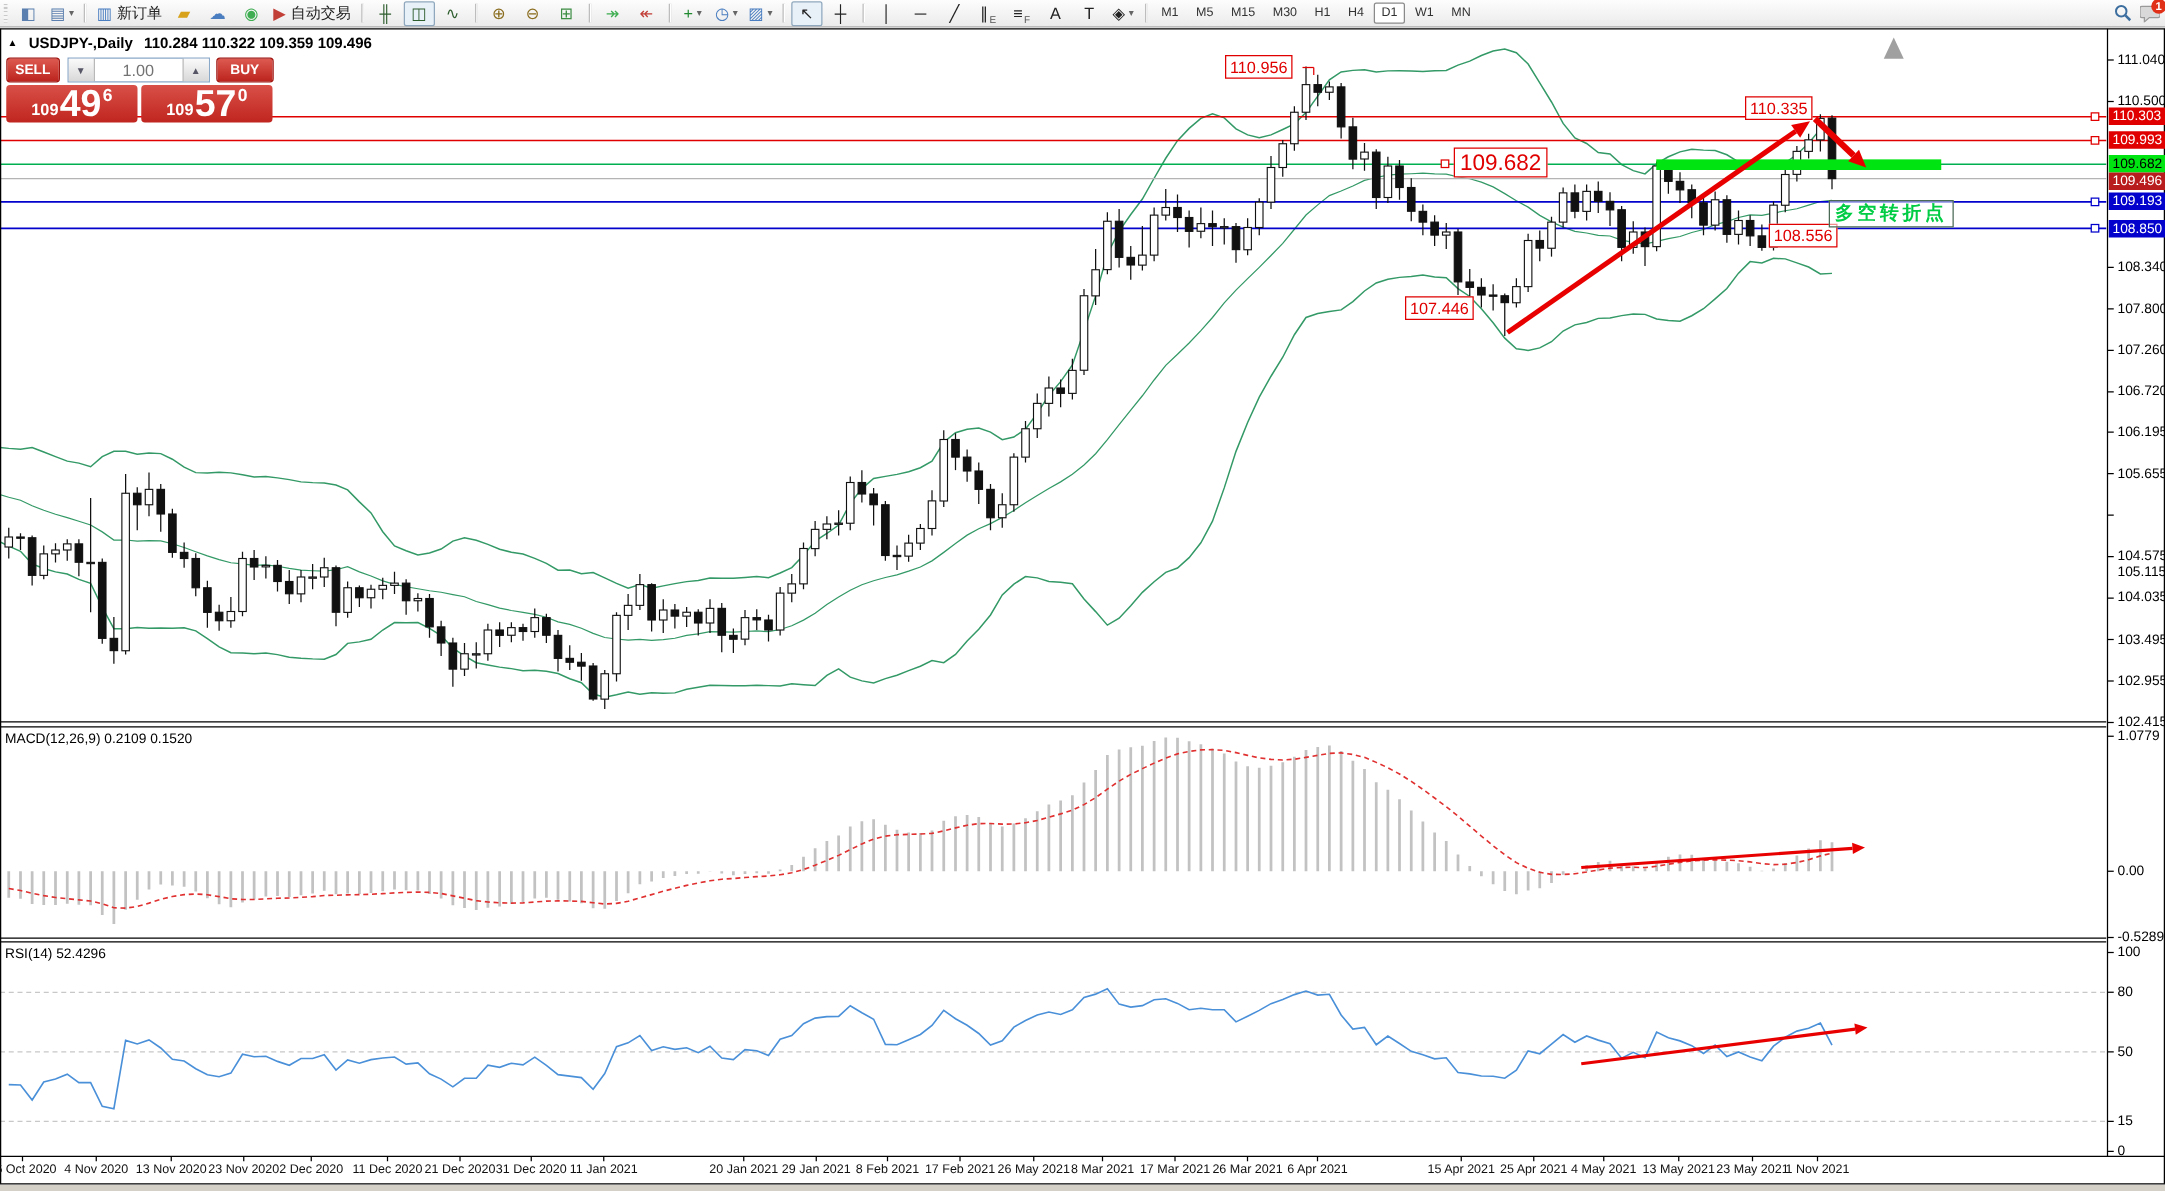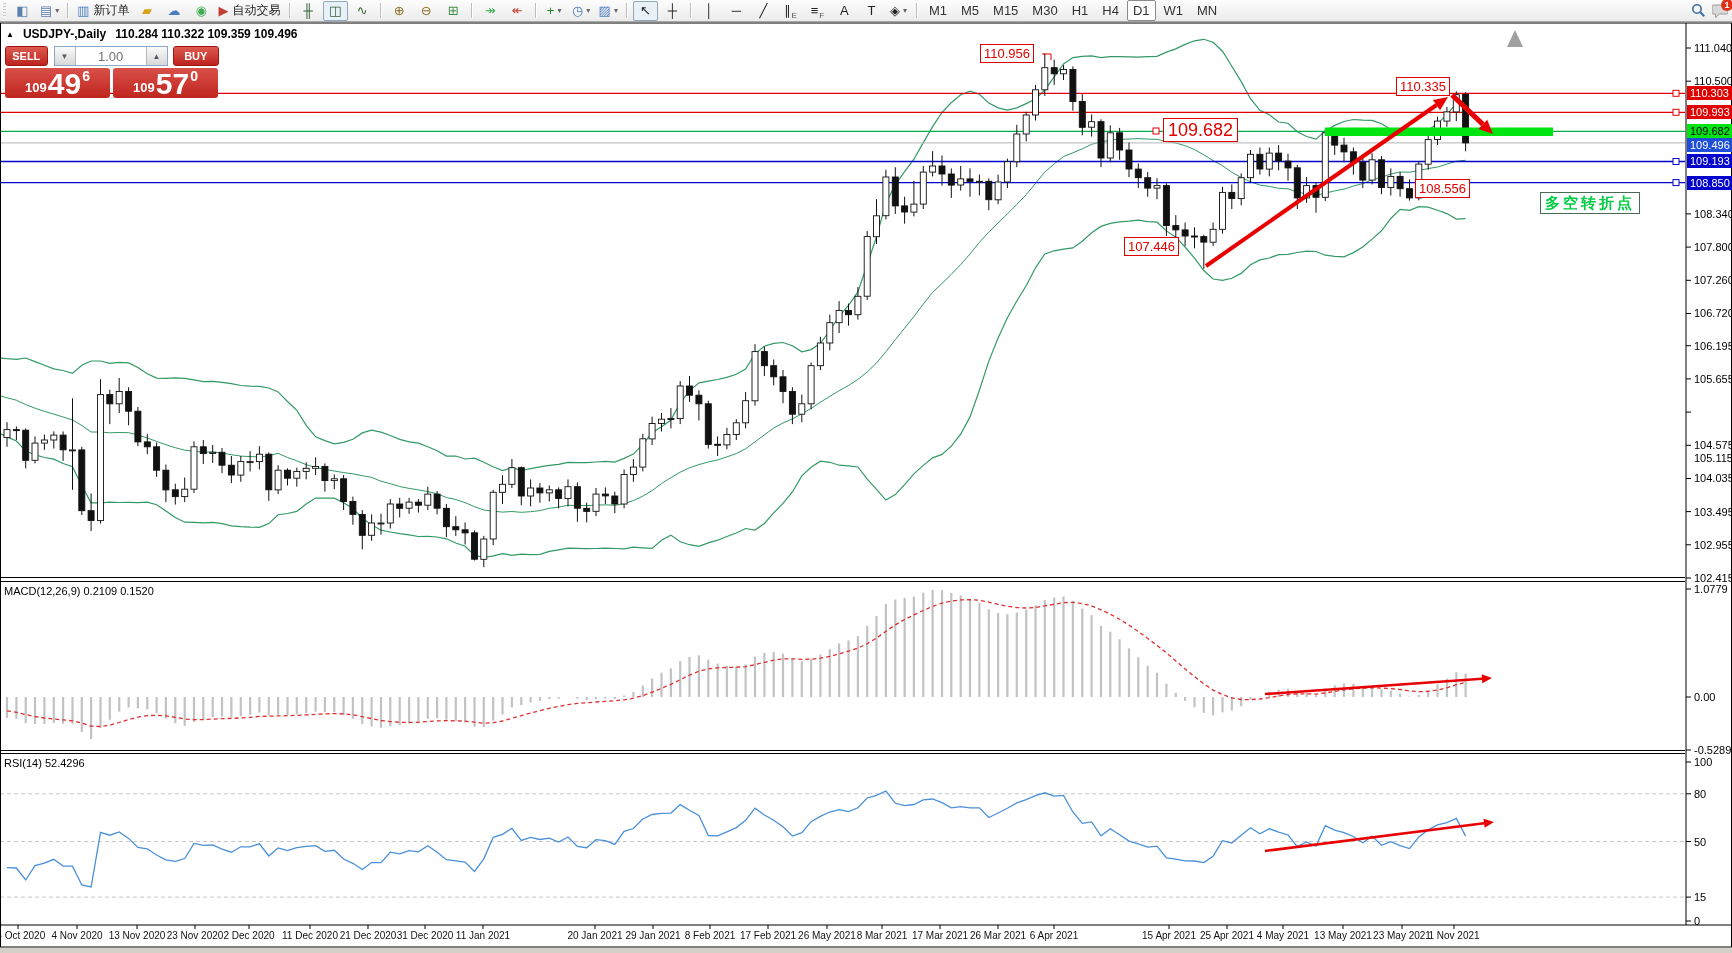--- a/index.html
+++ b/index.html
@@ -11,31 +11,31 @@
     display:flex;align-items:center;font-size:12px;z-index:6;}
   .titem{height:18px;min-width:19px;padding:0 2px;margin:0 1px;display:inline-flex;align-items:center;
     justify-content:center;border:1px solid transparent;border-radius:2px;color:#444;cursor:default;gap:2px;}
   .titem.active{border:1px solid #8fa8bd;background:#e8f0f8;}
   .titem .glyph{font-size:13px;line-height:13px;}
   .titem .lbl{font-size:12px;color:#222;margin-left:2px;white-space:nowrap;}
   .titem .sub{font-size:8px;color:#555;align-self:flex-end;margin-left:-1px;}
   .titem .caret{font-size:8px;color:#666;margin-left:1px;}
   .tsep{width:1px;height:15px;background:#bdbdbd;border-right:1px solid #fff;margin:0 4px;}
   .tgrip{width:3px;height:15px;margin:0 3px;background:repeating-linear-gradient(#c9c9c9 0 1px,#f5f5f5 1px 3px);}
-  .tf{font-size:13px;padding:2px 5px;margin:0 1px;color:#333;border:1px solid transparent;border-radius:2px;}
+  .tf{font-size:10px;padding:2px 5px;margin:0 1px;color:#333;border:1px solid transparent;border-radius:2px;}
   .tf.active{border:1px solid #8a8a8a;background:#fff;}
   #toolbar-right{position:absolute;right:4px;top:0;height:21px;display:flex;align-items:center;gap:6px;}
   #chat-badge{position:absolute;right:-5px;top:-4px;width:12px;height:12px;border-radius:50%;background:#e03018;
     color:#fff;font-size:9px;line-height:12px;text-align:center;font-weight:bold;}
   
   .axlabel{position:absolute;left:1694px;font-size:11px;color:#000;white-space:nowrap;}
   .badge{position:absolute;left:1687px;width:45px;height:14px;font-size:11px;line-height:14px;
     padding-left:3px;box-sizing:border-box;color:#fff;white-space:nowrap;}
   .badge.red{background:#e00000}.badge.blue{background:#0202cc}
-  .badge.green{background:#00e412;color:#000}.badge.black{background:#1d4ed8}
+  .badge.green{background:#00e412;color:#000}.badge.black{background:#b91c1c}
   .datelabel{position:absolute;top:930px;font-size:10px;color:#111;transform:translateX(-50%);white-space:nowrap;}
   .ind-label{position:absolute;left:4px;font-size:11px;color:#000;white-space:nowrap;}
   
   .annbox{position:absolute;background:#fff;border:1px solid #e00000;color:#e00000;
     font-size:13px;line-height:17px;padding:0 3px;white-space:nowrap;z-index:3;}
   #ann-109682{font-size:18px;line-height:22px;padding:0 4px;}
   #ann-turning{color:#00cc44;border:1px solid #4a6a55;background:rgba(255,255,255,.55);
     font-size:15px;font-weight:bold;letter-spacing:3px;line-height:20px;padding:0 4px;}
   
   #symbol-title{position:absolute;left:6px;top:27px;font-size:12px;font-weight:bold;color:#000;
@@ -818,21 +818,21 @@
   </div>
 
   <div class="ind-label" style="top:585px;">MACD(12,26,9) 0.2109 0.1520</div>
   <div class="ind-label" style="top:757px;">RSI(14) 52.4296</div>
 
   <div class="annbox" id="ann-110956" style="left:980px;top:44px;">110.956</div>
   <div class="annbox" id="ann-110335" style="left:1396px;top:77px;">110.335</div>
   <div class="annbox" id="ann-109682" style="left:1163px;top:118px;">109.682</div>
   <div class="annbox" id="ann-108556" style="left:1371px;top:179px;margin-left:44px;">108.556</div>
   <div class="annbox" id="ann-107446" style="left:1124px;top:237px;">107.446</div>
-  <div class="annbox" id="ann-turning" style="left:1540px;top:160px;margin-top:32px;">多空转折点</div>
+  <div class="annbox" id="ann-turning" style="left:1463px;top:160px;">多空转折点</div>
 
   <div id="price-axis">
       <div class="axlabel" style="top: 42px;">111.040</div>
       <div class="axlabel" style="top: 75.1825px;">110.500</div>
       <div class="axlabel" style="top: 207.912px;">108.340</div>
       <div class="axlabel" style="top: 241.095px;">107.800</div>
       <div class="axlabel" style="top: 274.277px;">107.260</div>
       <div class="axlabel" style="top: 307.46px;">106.720</div>
       <div class="axlabel" style="top: 339.72px;">106.195</div>
       <div class="axlabel" style="top: 372.903px;">105.655</div>

